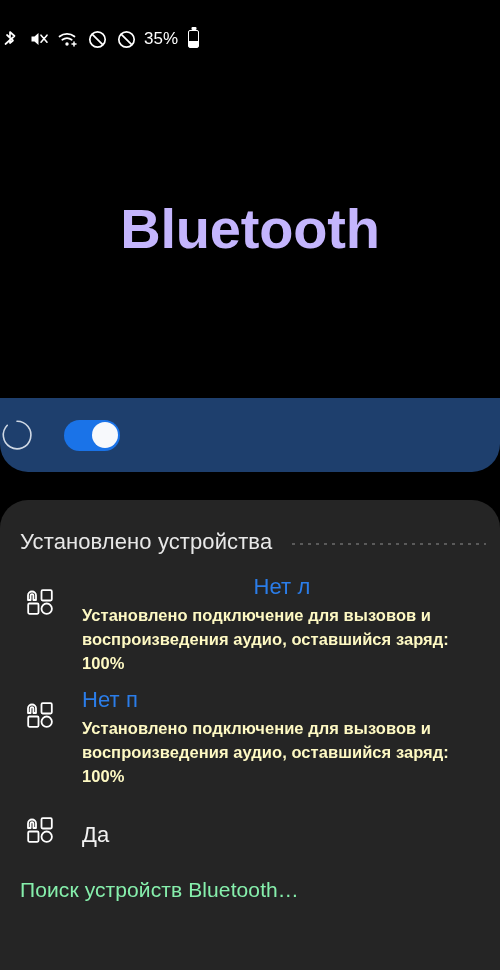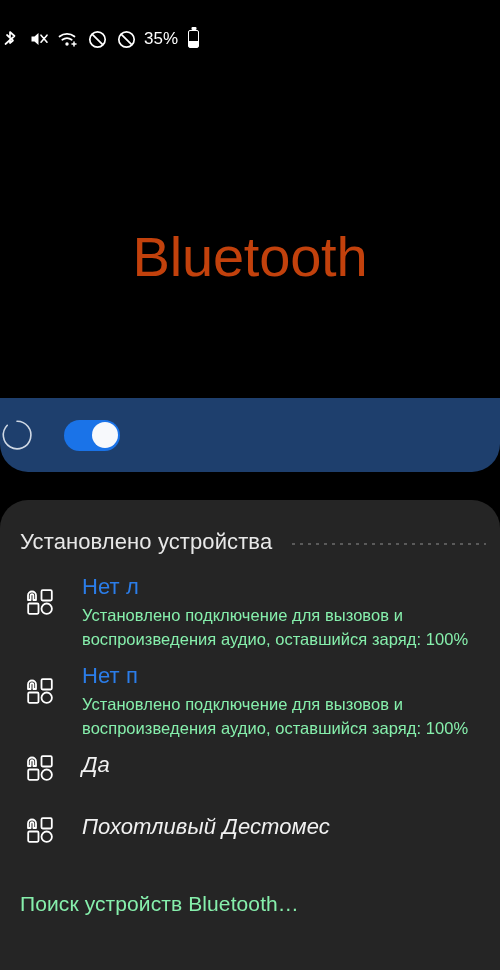--- a/index.html
+++ b/index.html
@@ -31,22 +31,22 @@
   .sb-batt:before {
     content:""; position:absolute; top:-4px; left:50%;
     transform:translateX(-50%); width:5px; height:2.6px;
     background:#fff; border-radius:1px;
   }
   .sb-batt-fill { width:100%; height:35%; background:#fff; }
 
   
   .page-title {
     position:absolute; top:196px; left:0; right:0;
-    text-align:center; color:#c2410c;
-    font-size:56px; font-weight:400; letter-spacing:-0.2px;margin-top:28px;
+    text-align:center; color:#c4b5fd;
+    font-size:56px; font-weight:700; letter-spacing:-0.2px;
   }
 
   
   .toggle-bar {
     position:absolute; left:0; right:0; top:398px; height:74px;
     background:#1e3f6d;
     border-radius:0 0 28px 28px;
     display:flex; align-items:center;
   }
   .toggle-label {
@@ -80,35 +80,35 @@
   .section-dots {
     flex:1; height:2px; margin-left:20px; margin-top:4px;
     background-image:linear-gradient(to right,#5a5a5a 0 3px, transparent 3px 8px);
     background-size:8px 2px; background-repeat:repeat-x;
   }
 
   .device {
     display:flex; align-items:flex-start;
     padding:4px 18px 4px 20px; min-height:52px;
   }
-  .device.compact { align-items:flex-start; min-height:62px;font-style:italic; }
+  .device.compact { align-items:flex-end; min-height:62px; }
   .dev-icon {
     flex:0 0 auto; width:40px; height:40px;
     display:flex; align-items:center; justify-content:center;
     margin-right:22px; margin-top:12px;
   }
   .device.compact .dev-icon { margin-top:0; }
   .dev-icon svg { display:block; }
   .dev-text { flex:1; min-width:0; padding-top:2px; }
   .dev-name { font-size:22px; line-height:30px; letter-spacing:0.1px; }
   .dev-name.connected { color:#2b7de9; }
   .dev-name.plain { color:#f1f1f1; }
   .dev-sub {
-    color:#86efac; font-size:16.5px; line-height:24px;
-    letter-spacing:0.05px; margin-top:1px;
+    color:#fef9c3; font-size:16.5px; line-height:24px;
+    letter-spacing:0.05px; margin-top:1px;font-weight:bold;
   }
   .scan-text {
     color:#86efac; font-size:21px; padding:0 20px; margin-top:24px;
     letter-spacing:0.1px;
   }
 </style>
 </head>
 <body>
 
 <div class="screen">
@@ -182,21 +182,21 @@
     <div class="device">
       <span class="dev-icon">
         <svg width="30" height="30" viewBox="0 0 30 30">
           <path d="M3 8.5 a4 4 0 0 1 8 0 v4.5 h-2.6 v-4.5 a1.4 1.4 0 0 0 -2.8 0 v4.5 H3 Z" fill="none" stroke="#fff" stroke-width="1.8" stroke-linejoin="round"></path>
           <rect x="16.5" y="3.2" width="10.3" height="10.3" rx="1.2" fill="none" stroke="#fff" stroke-width="1.8"></rect>
           <rect x="3.2" y="16.5" width="10.3" height="10.3" rx="1.2" fill="none" stroke="#fff" stroke-width="1.8"></rect>
           <circle cx="21.7" cy="21.7" r="5.2" fill="none" stroke="#fff" stroke-width="1.8"></circle>
         </svg>
       </span>
       <span class="dev-text">
-        <span class="dev-name connected" style="display:block;">Нет л</span>
+        <span class="dev-name connected" style="display:block;text-align:center;">Нет л</span>
         <span class="dev-sub" style="display:block;">Установлено подключение для вызовов и воспроизведения аудио, оставшийся заряд: 100%</span>
       </span>
     </div>
 
     <div class="device">
       <span class="dev-icon">
         <svg width="30" height="30" viewBox="0 0 30 30">
           <path d="M3 8.5 a4 4 0 0 1 8 0 v4.5 h-2.6 v-4.5 a1.4 1.4 0 0 0 -2.8 0 v4.5 H3 Z" fill="none" stroke="#fff" stroke-width="1.8" stroke-linejoin="round"></path>
           <rect x="16.5" y="3.2" width="10.3" height="10.3" rx="1.2" fill="none" stroke="#fff" stroke-width="1.8"></rect>
           <rect x="3.2" y="16.5" width="10.3" height="10.3" rx="1.2" fill="none" stroke="#fff" stroke-width="1.8"></rect>
@@ -216,30 +216,17 @@
           <rect x="16.5" y="3.2" width="10.3" height="10.3" rx="1.2" fill="none" stroke="#fff" stroke-width="1.8"></rect>
           <rect x="3.2" y="16.5" width="10.3" height="10.3" rx="1.2" fill="none" stroke="#fff" stroke-width="1.8"></rect>
           <circle cx="21.7" cy="21.7" r="5.2" fill="none" stroke="#fff" stroke-width="1.8"></circle>
         </svg>
       </span>
       <span class="dev-text">
         <span class="dev-name plain" style="display:block;">Да</span>
       </span>
     </div>
 
-    <div class="device compact">
-      <span class="dev-icon">
-        <svg width="30" height="30" viewBox="0 0 30 30">
-          <path d="M3 8.5 a4 4 0 0 1 8 0 v4.5 h-2.6 v-4.5 a1.4 1.4 0 0 0 -2.8 0 v4.5 H3 Z" fill="none" stroke="#fff" stroke-width="1.8" stroke-linejoin="round"></path>
-          <rect x="16.5" y="3.2" width="10.3" height="10.3" rx="1.2" fill="none" stroke="#fff" stroke-width="1.8"></rect>
-          <rect x="3.2" y="16.5" width="10.3" height="10.3" rx="1.2" fill="none" stroke="#fff" stroke-width="1.8"></rect>
-          <circle cx="21.7" cy="21.7" r="5.2" fill="none" stroke="#fff" stroke-width="1.8"></circle>
-        </svg>
-      </span>
-      <span class="dev-text">
-        <span class="dev-name plain" style="display:block;">Похотливый Дестомес</span>
-      </span>
-    </div>
 
     <div class="scan-text">Поиск устройств Bluetooth…</div>
 
   </div>
 </div>
 
 </body></html>

